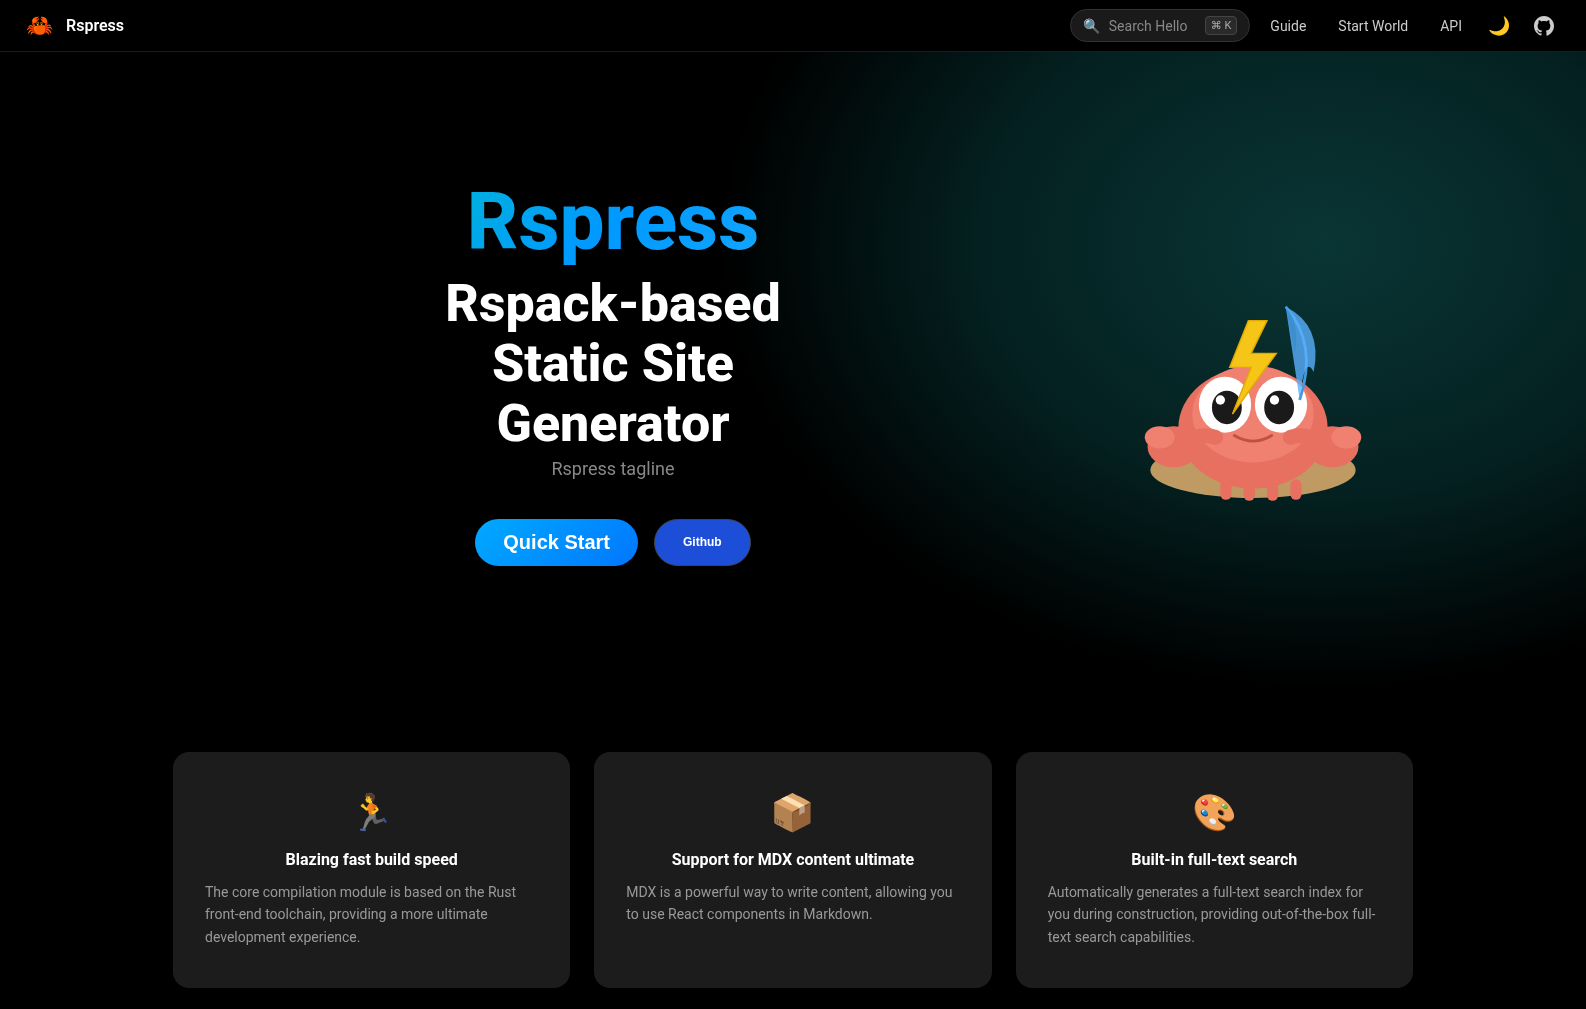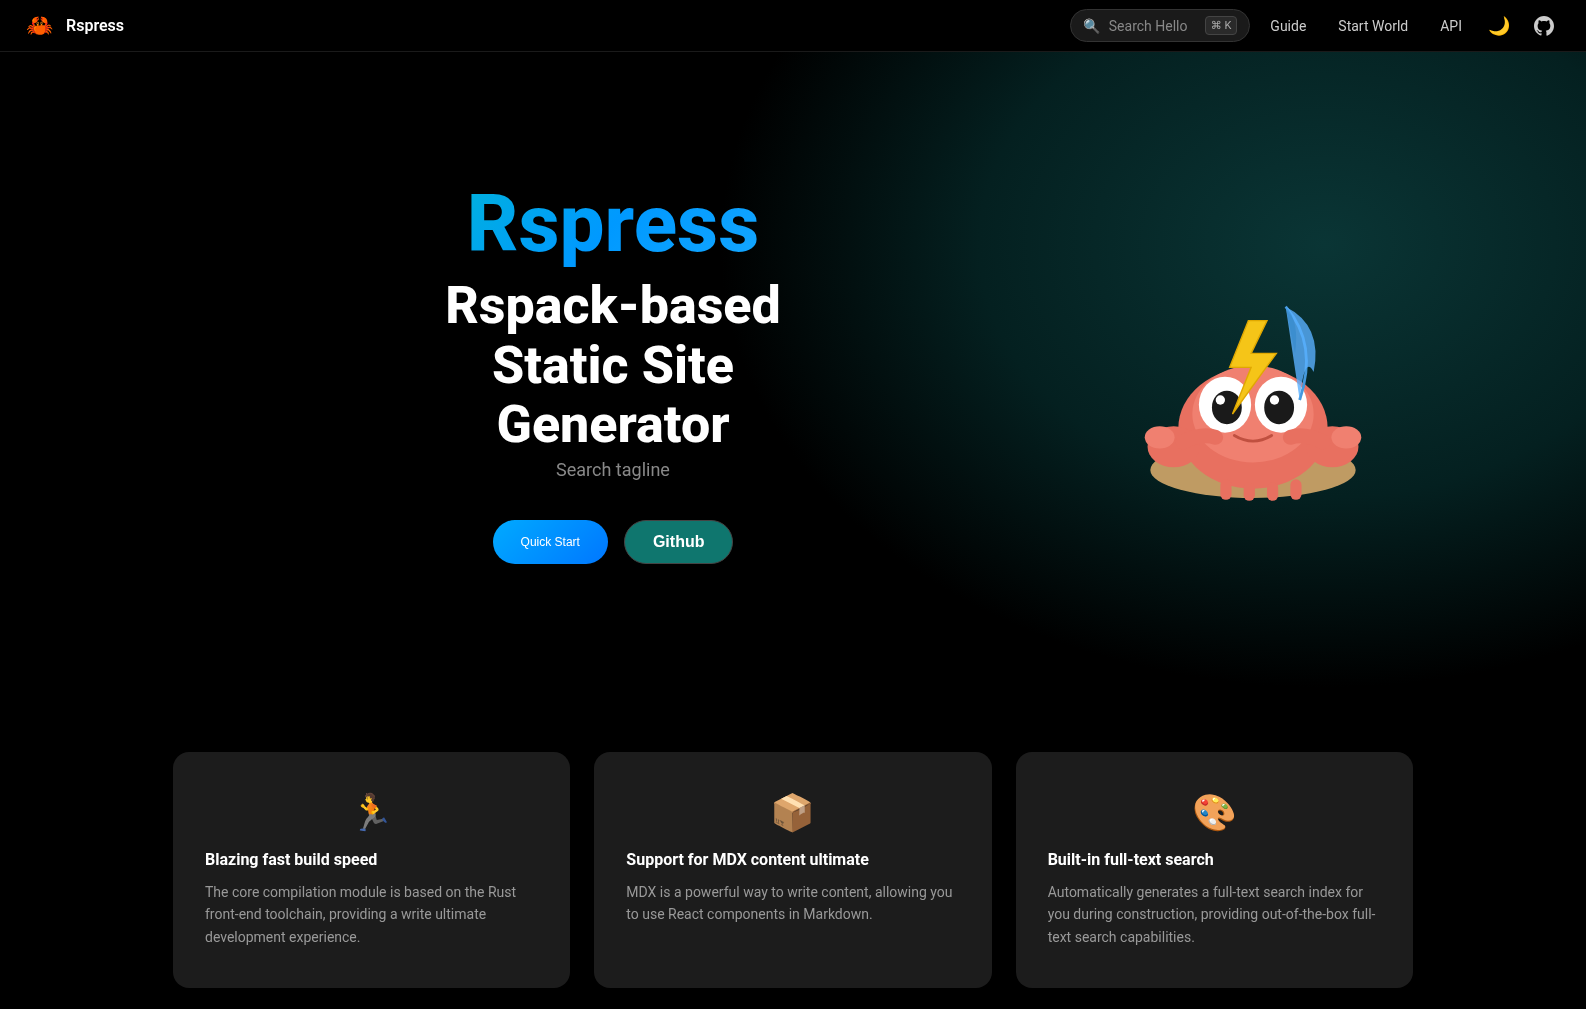--- a/index.html
+++ b/index.html
@@ -177,33 +177,33 @@
       gap: 16px;
       justify-content: center;
     }
 
     .btn-primary {
       background: linear-gradient(135deg, #00aaff, #0077ff);
       color: #fff;
       border: none;
       border-radius: 24px;
       padding: 12px 28px;
-      font-size: 12px;
-      font-weight: 400;
+      font-size: 20px;
+      font-weight: 700;
       cursor: pointer;
       transition: opacity 0.2s;
     }
 
     .btn-secondary {
-      background: #0f766e;
+      background: #1d4ed8;
       color: #fff;
       border: 1px solid #444;
       border-radius: 24px;
       padding: 12px 28px;
-      font-size: 16px;
+      font-size: 12px;
       font-weight: 600;
       cursor: pointer;
       transition: background 0.2s;
     }
 
     
     .hero-mascot {
       flex: 0 0 auto;
       width: 320px;
       height: 320px;
@@ -241,21 +241,21 @@
     .feature-icon {
       font-size: 36px;
       text-align: center;
       margin-bottom: 4px;
     }
 
     .feature-title {
       font-size: 16px;
       font-weight: 700;
       color: #fff;
-      text-align: left;
+      text-align: center;
     }
 
     .feature-desc {
       font-size: 14px;
       color: #999;
       line-height: 1.6;
       text-align: left;
     }
   </style>
 </head>
@@ -290,21 +290,21 @@
 </nav>
 
 <section class="hero">
   <div class="hero-bg-glow"></div>
   <div class="hero-content">
     <div class="hero-text">
       <div class="hero-title-main">Rspress</div>
       <div class="hero-subtitle">
         Rspack-based<br>Static Site<br>Generator
       </div>
-      <div class="hero-tagline">Search tagline</div>
+      <div class="hero-tagline">Rspress tagline</div>
       <div class="hero-buttons">
         <button class="btn-primary">Quick Start</button>
         <button class="btn-secondary">Github</button>
       </div>
     </div>
 
     <div class="hero-mascot">
       <svg class="mascot-svg" viewBox="0 0 300 300" xmlns="http://www.w3.org/2000/svg">
 
         <ellipse cx="150" cy="255" rx="110" ry="30" fill="#d4a96a" opacity="0.9"></ellipse>
@@ -350,21 +350,21 @@
       </svg>
     </div>
   </div>
 </section>
 
 <section style="background:#000; padding-bottom: 80px;">
   <div class="features">
     <div class="feature-card">
       <div class="feature-icon">🏃</div>
       <div class="feature-title">Blazing fast build speed</div>
-      <div class="feature-desc">The core compilation module is based on the Rust front-end toolchain, providing a write ultimate development experience.</div>
+      <div class="feature-desc">The core compilation module is based on the Rust front-end toolchain, providing a more ultimate development experience.</div>
     </div>
     <div class="feature-card">
       <div class="feature-icon">📦</div>
       <div class="feature-title">Support for MDX content ultimate</div>
       <div class="feature-desc">MDX is a powerful way to write content, allowing you to use React components in Markdown.</div>
     </div>
     <div class="feature-card">
       <div class="feature-icon">🎨</div>
       <div class="feature-title">Built-in full-text search</div>
       <div class="feature-desc">Automatically generates a full-text search index for you during construction, providing out-of-the-box full-text search capabilities.</div>

